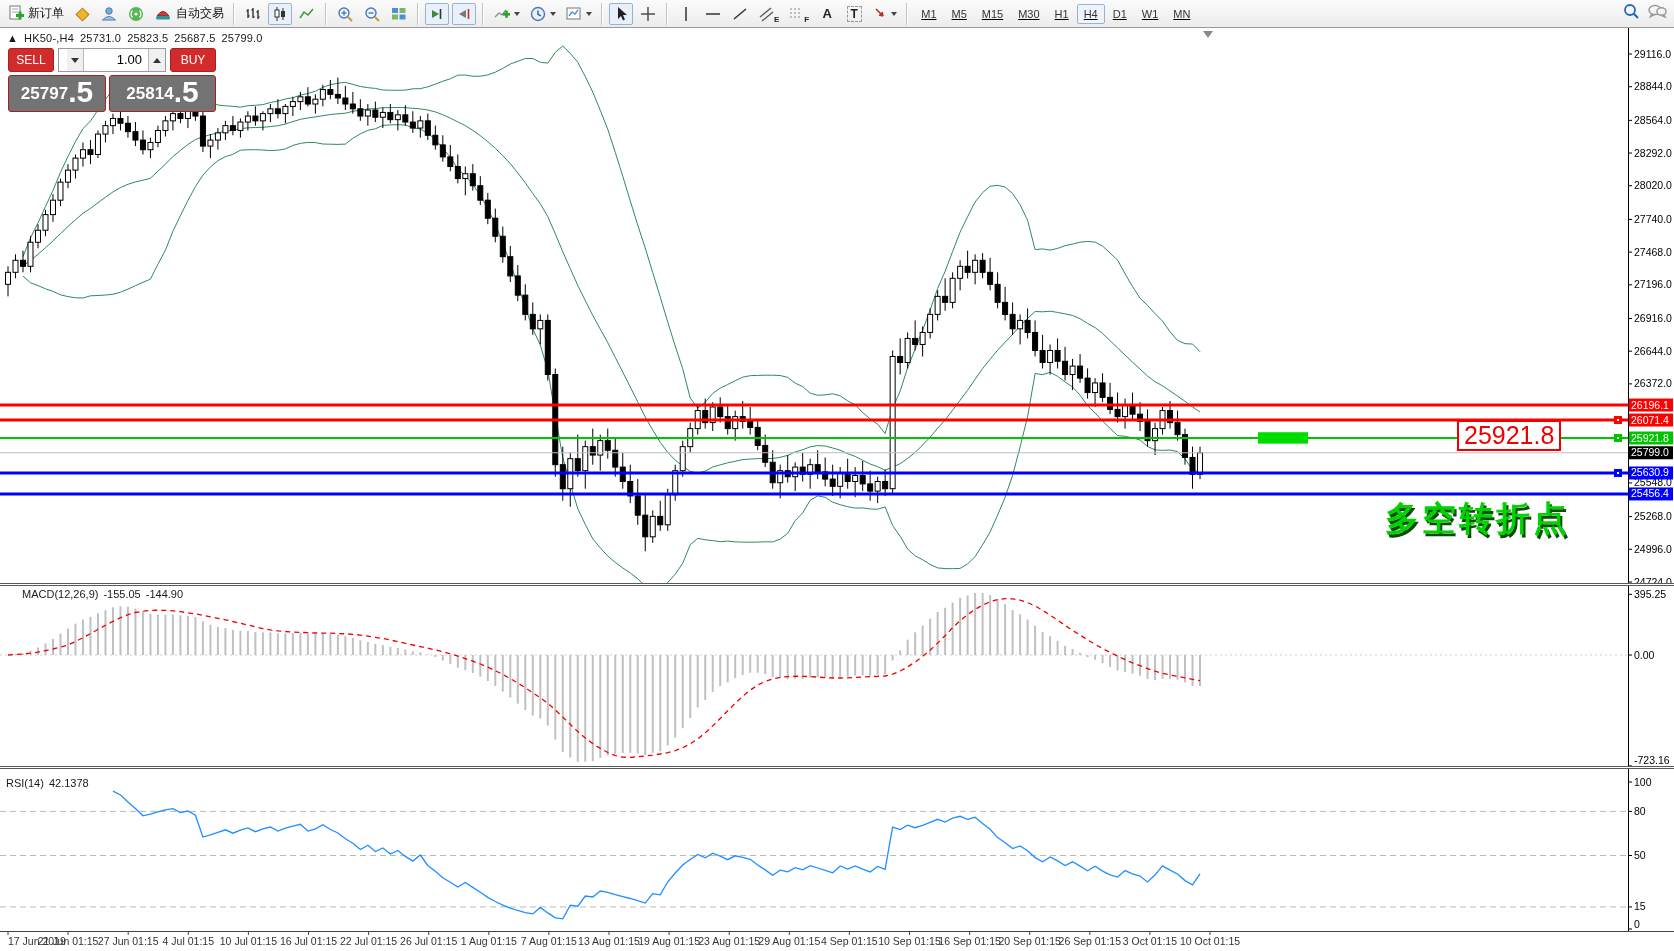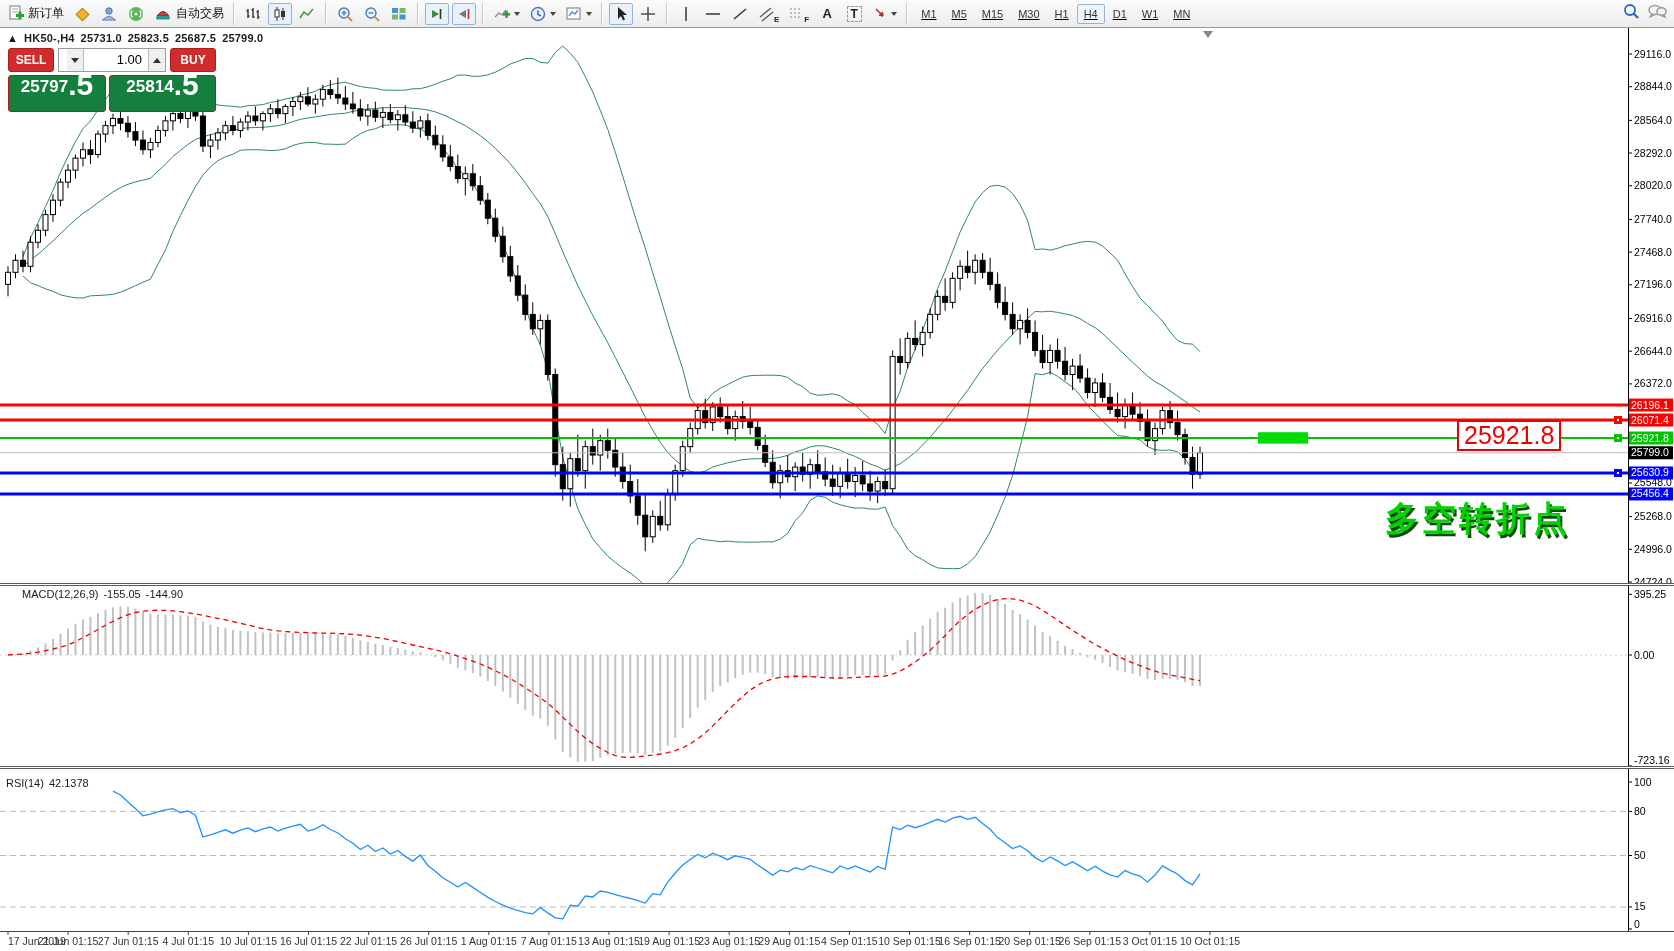--- a/index.html
+++ b/index.html
@@ -23,48 +23,48 @@
   
   .pane{position:absolute;left:0;background:#fff;}
   #main-svg{top:28px;}
   #macd-svg{top:586px;}
   #rsi-svg{top:769px;}
   #time-svg{top:931px;}
   .splitter{position:absolute;left:0;width:1674px;height:3px;background:#fff;
     border-top:1px solid #5a5a5a;border-bottom:1px solid #5a5a5a;box-sizing:border-box;}
   #split1{top:583px;} #split2{top:766px;}
   
-  #symbol-line{position:absolute;left:7px;top:32px;font-size:11px;font-weight:bold;color:#1a1a1a;
+  #symbol-line{position:absolute;left:7px;top:32px;font-size:11px;font-weight:normal;color:#1a1a1a;
     letter-spacing:0.2px;white-space:nowrap;}
   #symbol-line span{margin-right:6px;}
   #shift-marker{position:absolute;left:1203px;top:31px;width:0;height:0;
     border-left:5px solid transparent;border-right:5px solid transparent;border-top:7px solid #8a8a8a;}
   #ind-label-macd{position:absolute;left:6px;top:588px;font-size:11px;color:#1a1a1a;white-space:nowrap;margin-left:16px;}
   #ind-label-rsi{position:absolute;left:6px;top:777px;font-size:11px;color:#1a1a1a;white-space:nowrap;}
   #ind-label-macd span,#ind-label-rsi span{margin-right:5px;}
   #price-callout{position:absolute;left:1457px;top:420px;height:27px;background:#fff;
     border:2px solid #f00000;color:#f00000;font-size:25px;line-height:27px;padding:0 5px;}
   #turning-point{position:absolute;left:1385px;top:496px;font-size:34px;font-weight:bold;
     color:#00d400;letter-spacing:3px;text-shadow:2px 3px 0 #0a4d0a;white-space:nowrap;}
   
   #trade-panel{position:absolute;left:8px;top:48px;width:208px;height:64px;}
   .tp-btn{position:absolute;background:#d22b2b;border:1px solid #a81f1f;border-radius:3px;
     color:#fff;text-align:center;box-sizing:border-box;}
   #tp-sell{left:0;top:0;width:46px;height:24px;font-size:12px;line-height:22px;}
   #tp-buy{left:162px;top:0;width:46px;height:24px;font-size:12px;line-height:22px;}
-  .tp-ul{border-bottom:3px solid #fde047;padding-bottom:17px;font-weight:bold;}
+  .tp-ul{border-bottom:3px solid #fde047;padding-bottom:17px;}
   #tp-stepper{position:absolute;left:50px;top:0;width:108px;height:24px;border:1px solid #9a9a9a;
     background:#fff;box-sizing:border-box;display:flex;padding-left:8px;}
   .tp-arrow{width:16px;display:flex;align-items:center;justify-content:center;background:#f0f0f0;flex:0 0 auto;}
   #tp-vol{flex:1;text-align:right;font-size:13px;line-height:22px;padding-right:6px;color:#000;}
   .arr-up{width:0;height:0;border-left:4px solid transparent;border-right:4px solid transparent;border-bottom:5px solid #333;}
   .arr-dn{width:0;height:0;border-left:4px solid transparent;border-right:4px solid transparent;border-top:5px solid #333;}
-  .tp-price{position:absolute;top:27px;height:37px;background:#15803d;border:1px solid #a81f1f;
+  .tp-price{position:absolute;top:27px;height:37px;background:#737373;border:1px solid #a81f1f;
     border-radius:3px;color:#fff;box-sizing:border-box;display:flex;align-items:flex-end;
-    justify-content:center;padding-bottom:11px;}
+    justify-content:center;padding-bottom:4px;}
   #tp-sell-price{left:0;width:98px;}
   #tp-buy-price{left:101px;width:107px;}
   .p-int{font-size:17px;font-weight:bold;line-height:26px;}
   .p-frac{font-size:30px;font-weight:bold;line-height:30px;}
 </style>
 </head>
 <body>
 
 <div id="toolbar">
   <div class="tbtn">

